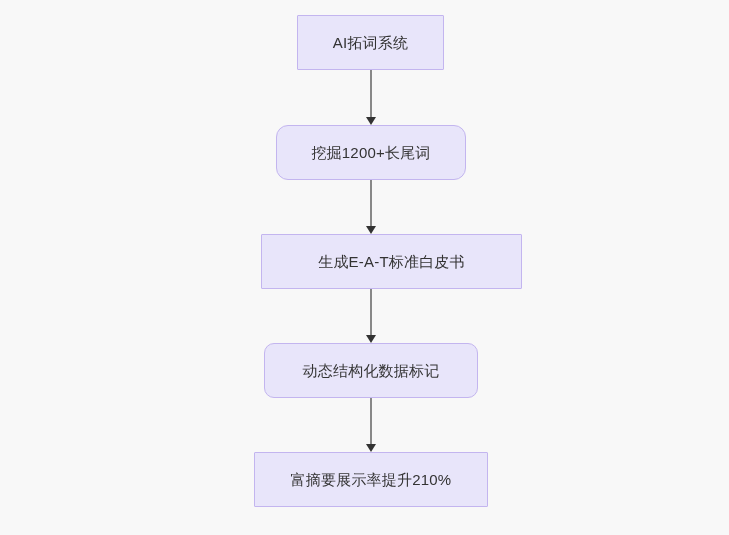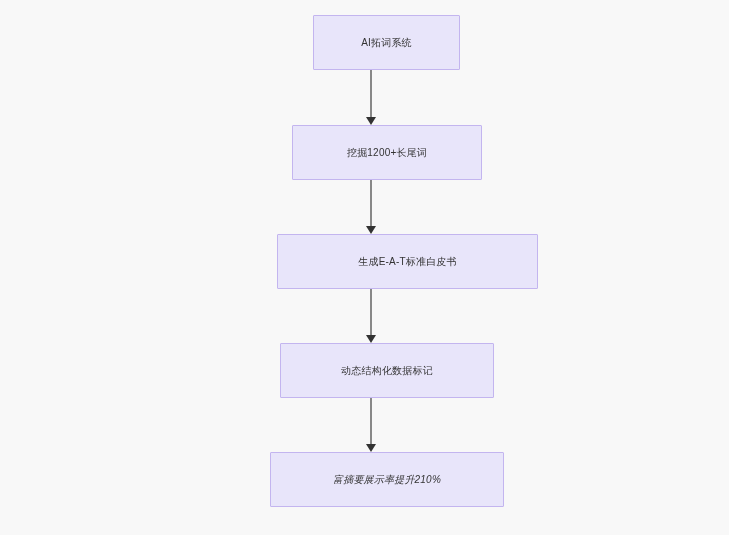--- a/index.html
+++ b/index.html
@@ -21,25 +21,24 @@
   .node {
     position: absolute;
     box-sizing: border-box;
     background: #e8e5fa;
     border: 1.5px solid #c3b5ef;
     border-radius: 1px;
     display: flex;
     align-items: center;
     justify-content: center;
     color: #333333;
-    font-size: 10px;
+    font-size: 15px;
     line-height: 1.2;
     letter-spacing: 0.2px;
     white-space: nowrap;
-    margin-left: 16px;
   }
   .edge {
     position: absolute;
     width: 20px;
     display: flex;
     flex-direction: column;
     align-items: center;
   }
   .edge-stem {
     width: 2px;
@@ -71,18 +70,18 @@
   <div class="edge" style="left: 361px; top: 289px; height: 54px;">
     <div class="edge-stem"></div>
     <div class="edge-head"></div>
   </div>
   <div class="edge" style="left: 361px; top: 397px; height: 55px;">
     <div class="edge-stem"></div>
     <div class="edge-head"></div>
   </div>
 
   <div class="node" style="left: 297px; top: 15px; width: 147px; height: 55px;">AI拓词系统</div>
-  <div class="node" style="left: 276px; top: 125px; width: 190px; height: 55px;">挖掘1200+长尾词</div>
+  <div class="node" style="left: 276px; top: 125px; width: 190px; height: 55px; border-radius: 12px;">挖掘1200+长尾词</div>
   <div class="node" style="left: 261px; top: 234px; width: 261px; height: 55px;">生成E-A-T标准白皮书</div>
-  <div class="node" style="left: 264px; top: 343px; width: 214px; height: 55px;">动态结构化数据标记</div>
-  <div class="node" style="left: 254px; top: 452px; width: 234px; height: 55px; font-style: italic;">富摘要展示率提升210%</div>
+  <div class="node" style="left: 264px; top: 343px; width: 214px; height: 55px; border-radius: 10px;">动态结构化数据标记</div>
+  <div class="node" style="left: 254px; top: 452px; width: 234px; height: 55px;">富摘要展示率提升210%</div>
 
 </div>
 
 </body></html>

